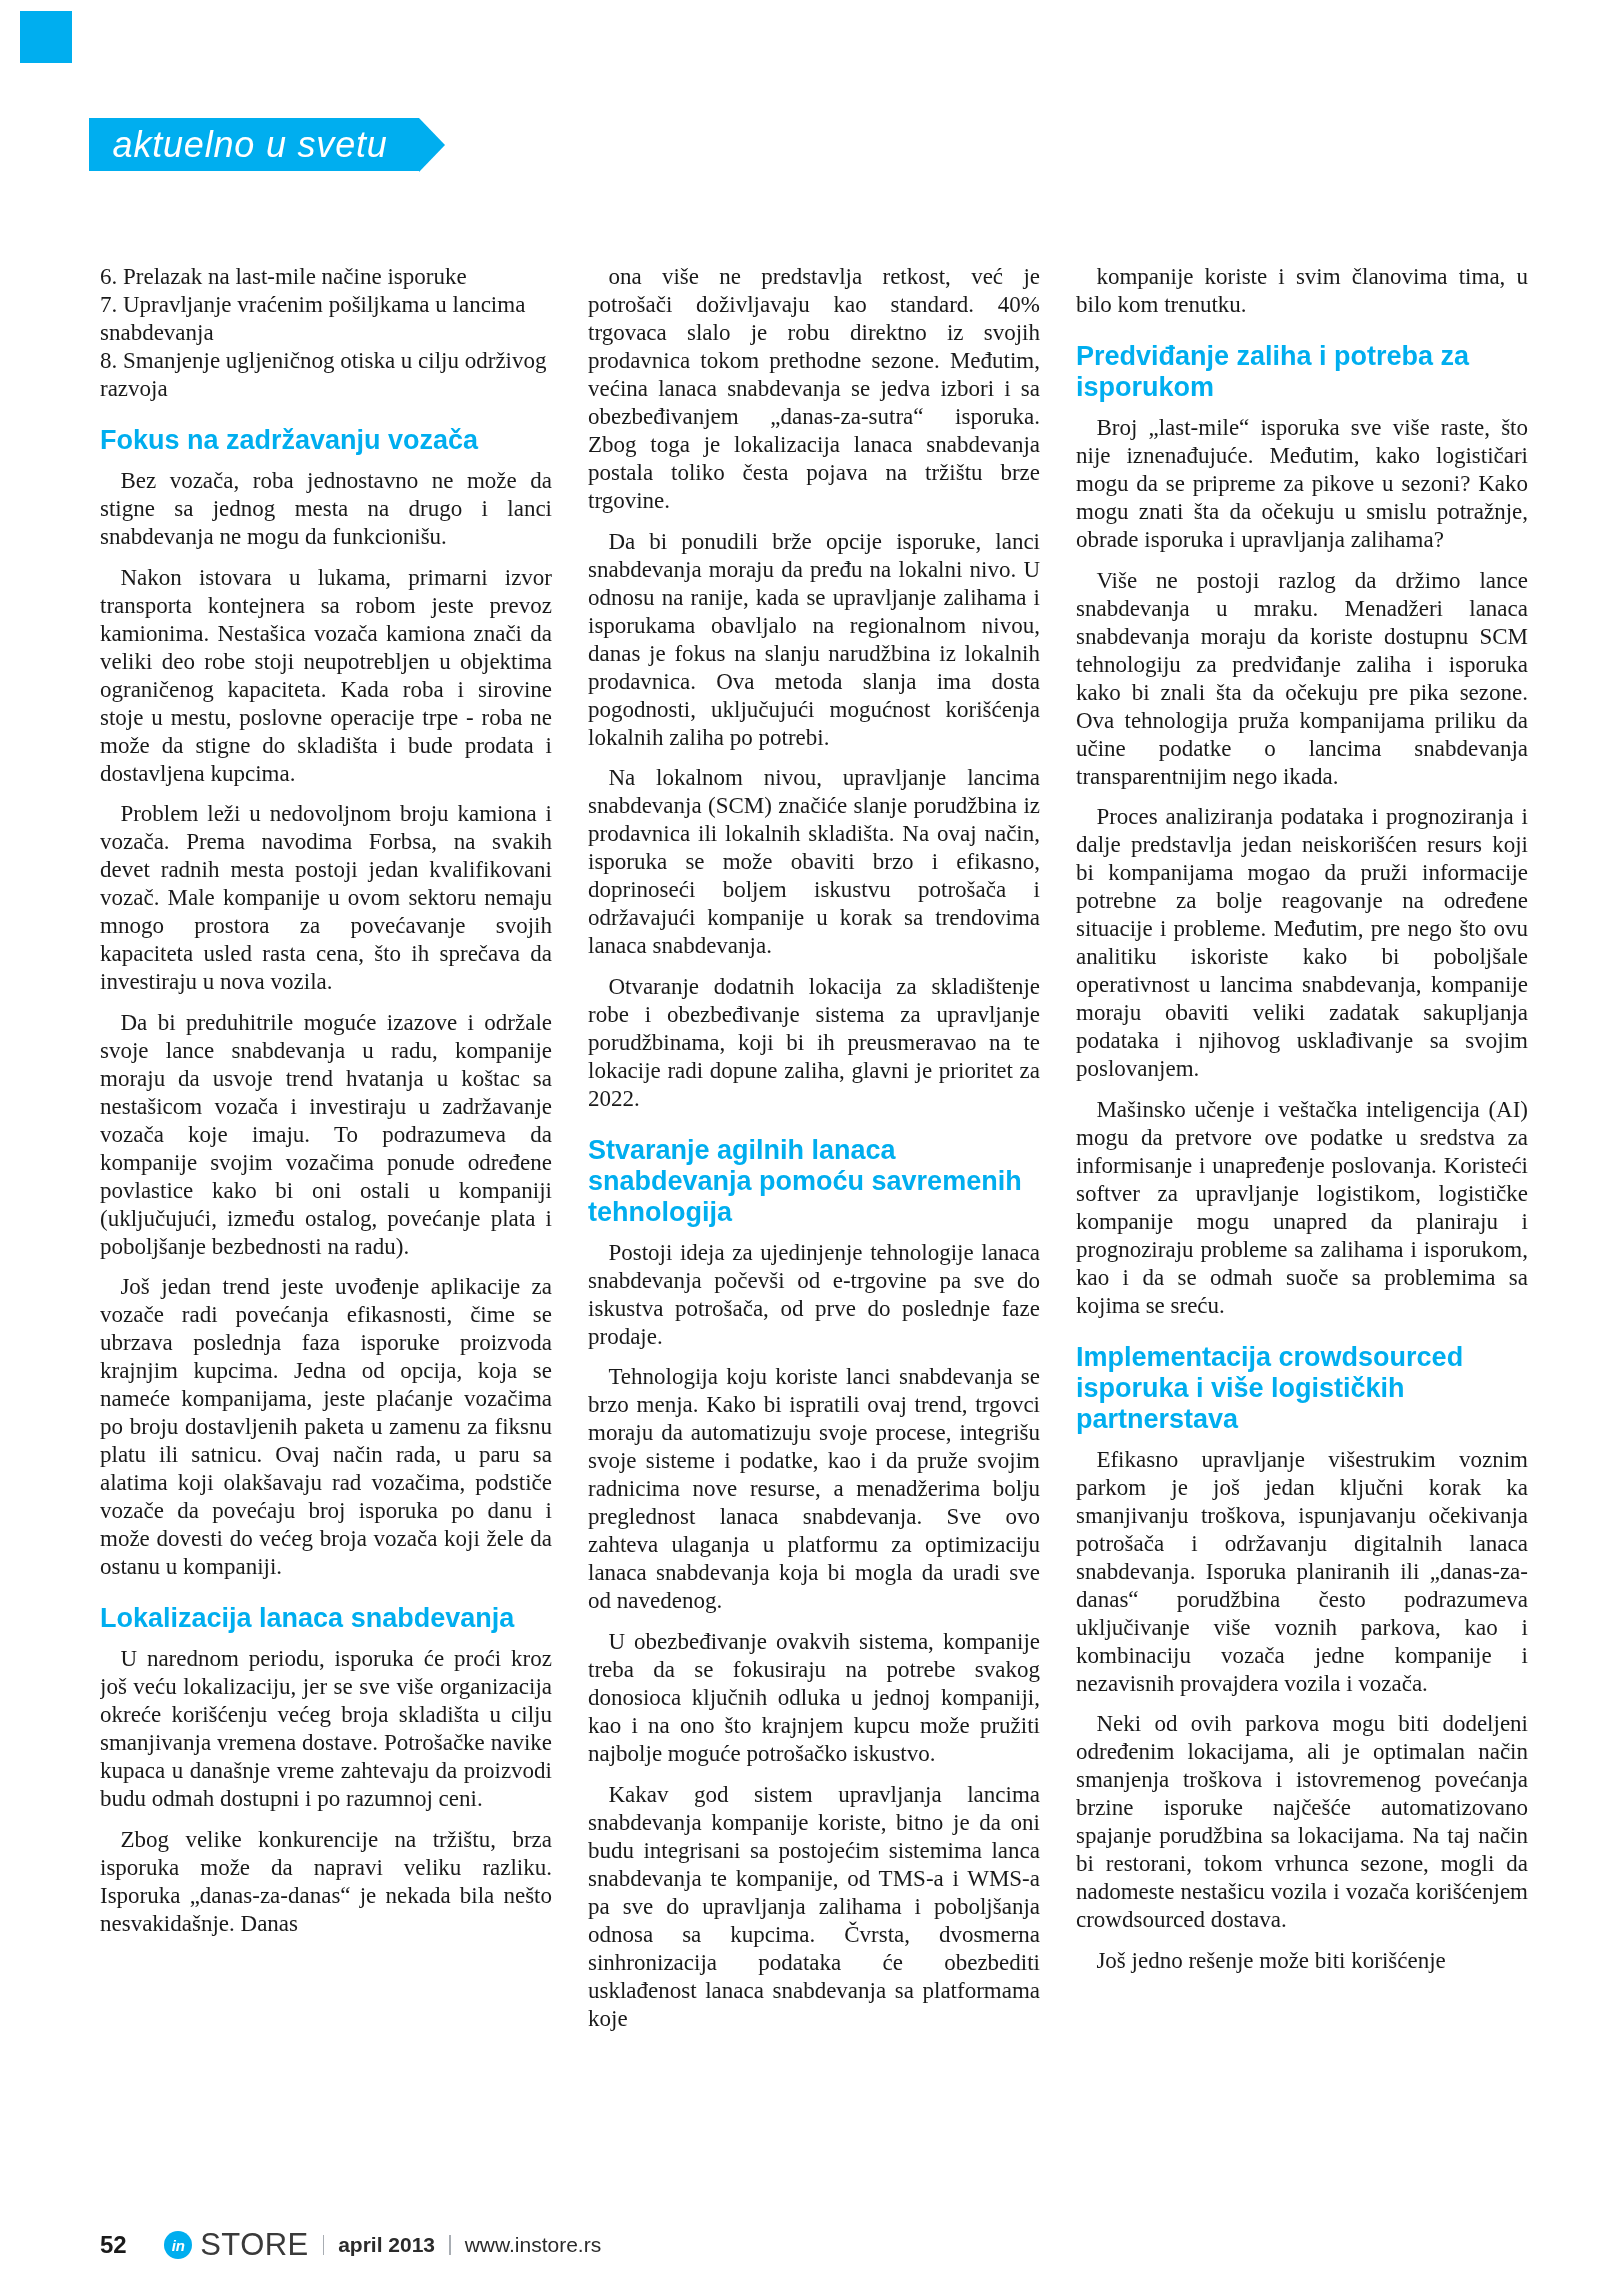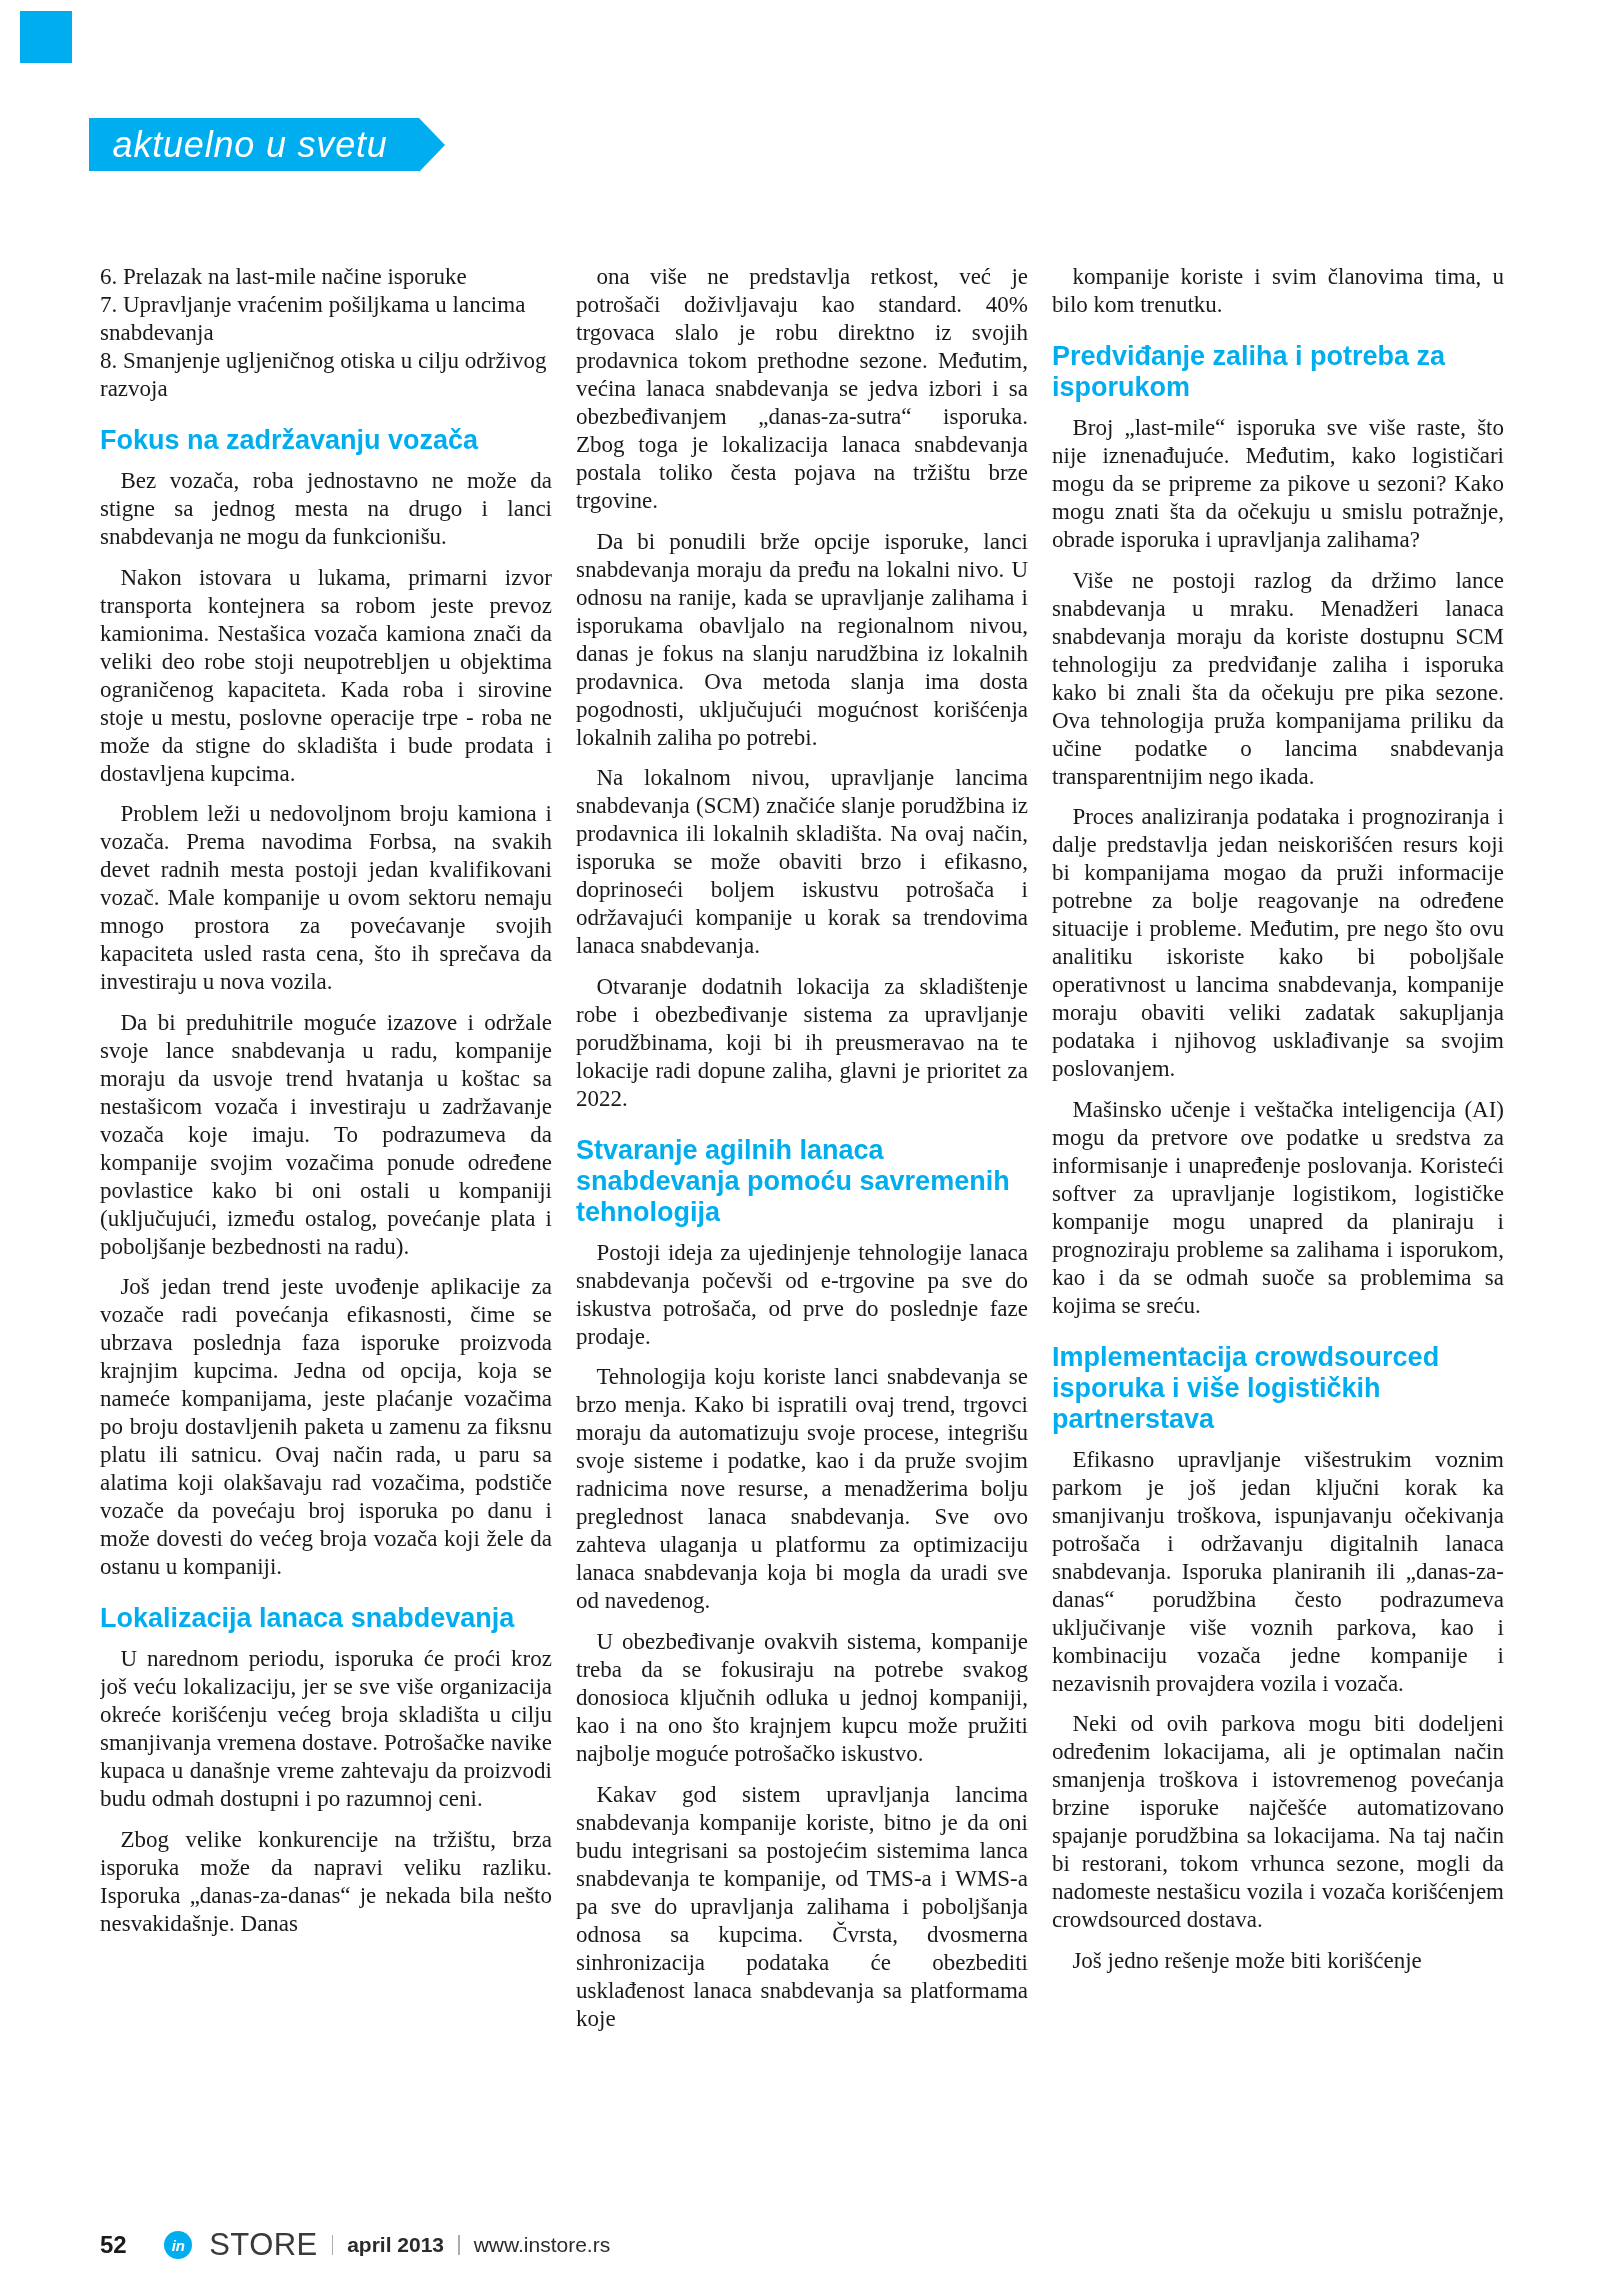--- a/index.html
+++ b/index.html
@@ -29,21 +29,21 @@
     border-top: 27px solid transparent;
     border-bottom: 27px solid transparent;
   }
   .section-banner .label {
     font-size: 36px; font-weight: normal; font-style: italic;
     color: #ffffff; letter-spacing: 0.8px; white-space: nowrap;
   }
   .columns {
     position: absolute; left: 100px; top: 263px;
     width: 1428px; height: 1959px;
-    display: flex; gap: 24px;
+    display: flex; gap: 36px;
     overflow: hidden;
   }
   .column { width: 452px; flex: 0 0 452px; overflow: hidden; }
   .body-para, .list-item {
     font-family: "Liberation Serif", serif;
     font-size: 23px; line-height: 28px;
     text-align: justify;
     margin: 0 0 12.6px 0;
   }
   .body-para { text-indent: 20.4px; }
@@ -54,21 +54,21 @@
     color: var(--accent, #00aeef);
     margin: 22px 0 11px 0;
   }
   .column > .col-heading:first-child { margin-top: 0; }
   .page-footer {
     position: absolute; left: 100px; top: 2227px;
     display: flex; align-items: center; gap: 14px;
     font-size: 21px;
   }
   .page-number { font-weight: bold; font-size: 24px; margin-right: 23.6px; }
-  .logo { display: inline-flex; align-items: center; gap: 17px; }
+  .logo { display: inline-flex; align-items: center; gap: 8px; }
   .logo-mark {
     width: 28px; height: 28px; border-radius: 50%;
     background: var(--accent, #00aeef); color: #fff;
     font-weight: bold; font-size: 15px; font-style: italic;
     display: flex; align-items: center; justify-content: center;
   }
   .logo-text { font-weight: normal; font-size: 31px; letter-spacing: 0.4px; color: #3a3a3a; }
   .sep { width: 1.6px; height: 20.4px; background: #a8adb3; }
   .issue { font-weight: bold; color: #2b2b2b; }
   .url { color: #2b2b2b; text-decoration: none; }

